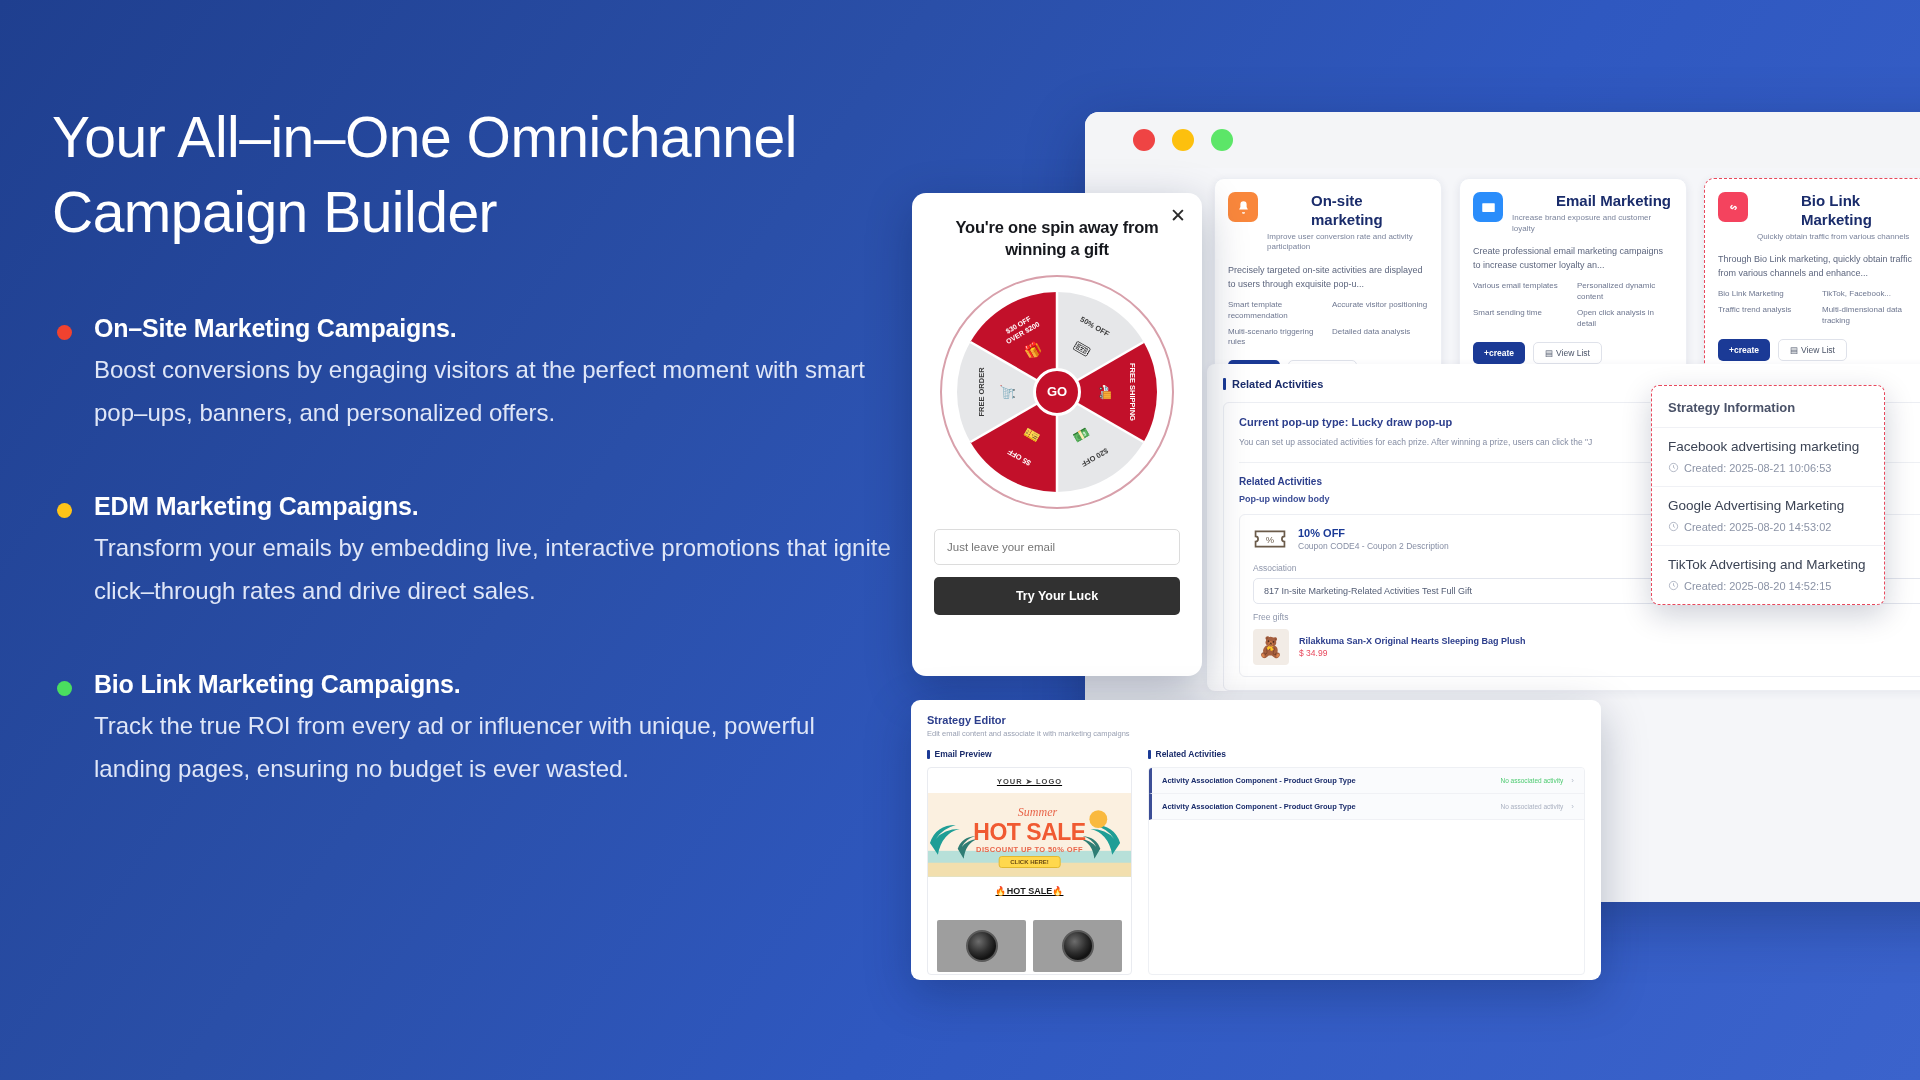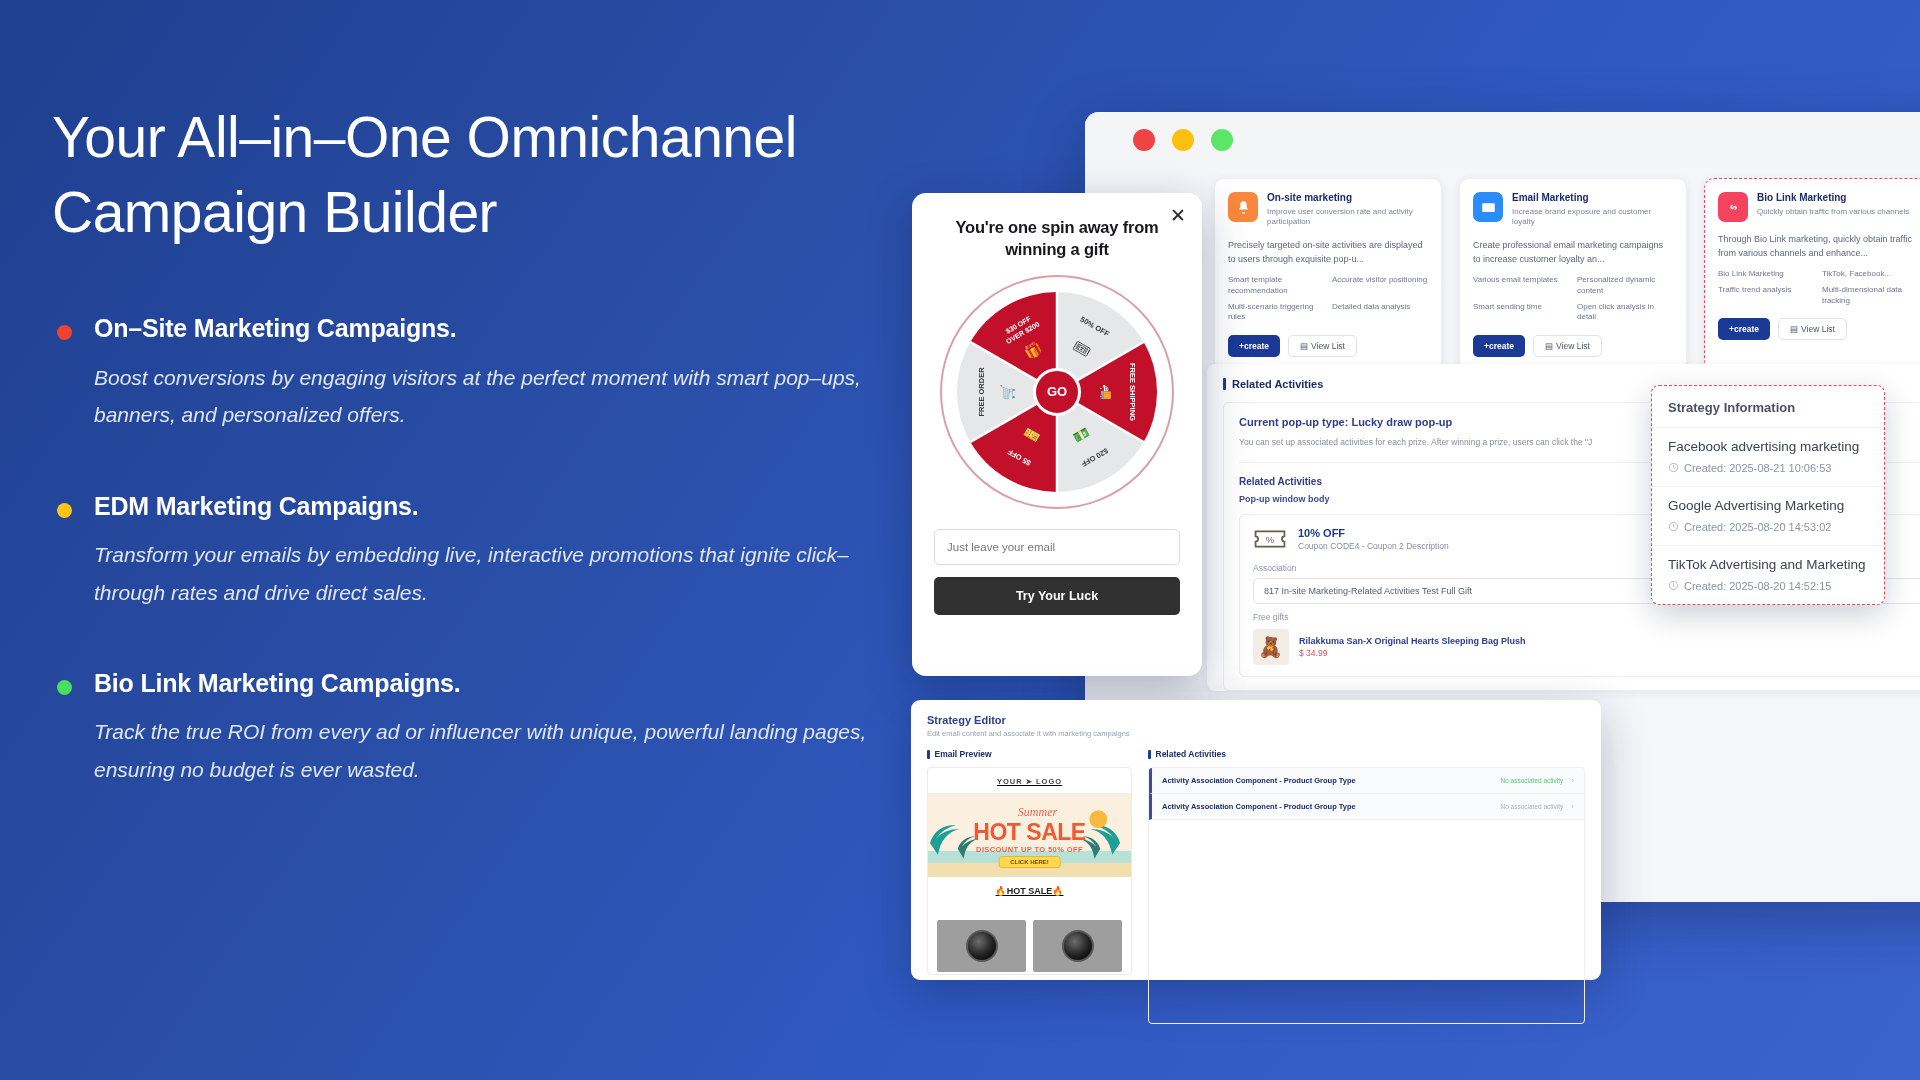--- a/index.html
+++ b/index.html
@@ -21,22 +21,22 @@
   .feature:last-child { margin-bottom: 0; }
   .bullet {
     position: absolute; left: 5px; top: 13px;
     width: 15px; height: 15px; border-radius: 50%;
   }
   .feature-title {
     font-size: 25px; font-weight: 700; color: #ffffff;
     letter-spacing: -0.2px; line-height: 1.3;
   }
   .feature-desc {
-    margin-top: 14px; font-size: 21px; line-height: 1.78;
-    color: #dfe6f7; font-weight: 400; max-width: 800px; font-style: italic;
+    margin-top: 4px; font-size: 24px; line-height: 1.78;
+    color: #dfe6f7; font-weight: 400; max-width: 800px;
   }
 
   
   .browser {
     position: absolute; left: 1085px; top: 112px; width: 960px; height: 790px;
     background: #ffffff; border-radius: 14px 0 0 0;
     box-shadow: 0 18px 60px rgba(8, 22, 60, 0.32);
     overflow: hidden;
   }
   .browser-bar {
@@ -57,21 +57,21 @@
     box-shadow: 0 2px 9px rgba(30,45,90,0.09);
     border: 1px solid #edeff4;
   }
   .mcard.dashed { border: 1.6px dashed #e8485c; background: #fff; }
   .mcard-head { display: flex; gap: 9px; align-items: flex-start; margin-bottom: 11px; }
   .mcard-ico {
     width: 30px; height: 30px; border-radius: 7px; flex: none;
     display: flex; align-items: center; justify-content: center; color: #fff;
   }
   .mcard-ico svg { width: 15px; height: 15px; fill: #fff; }
-  .mcard-title { font-size: 10px; font-weight: 700; color: #1a2c6b; line-height: 1.25; }
+  .mcard-title { font-size: 15px; font-weight: 700; color: #1a2c6b; line-height: 1.25; margin-left: 44px; }
   .mcard-sub { font-size: 8px; color: #7b849c; line-height: 1.35; margin-top: 2px; }
   .mcard-desc { font-size: 9px; color: #5d667e; line-height: 1.5; margin-bottom: 9px; }
   .mcard-feats { display: grid; grid-template-columns: 1fr 1fr; gap: 5px 8px; margin-bottom: 12px; }
   .mcard-feat { font-size: 8px; color: #6e7790; line-height: 1.35; }
   .mcard-btns { display: flex; gap: 8px; }
   .btn-create {
     background: #1b3a96; color: #fff; font-size: 8.5px; font-weight: 600;
     padding: 5px 11px; border-radius: 5px; border: none;
   }
   .btn-view {
@@ -190,21 +190,21 @@
   .ep-prod .lens { width: 32px; height: 32px; border-radius: 50%; background: radial-gradient(circle at 38% 34%, #6d6d6d 0%, #2d2d2d 46%, #121212 70%, #3a3a3a 100%); border: 2px solid #5a5a5a; }
   .ra-list-item {
     border-left: 3px solid #3b4d96; background: #fafbfd;
     padding: 8px 10px; display: flex; align-items: center; justify-content: space-between;
     border-bottom: 1px solid #f0f1f5;
   }
   .ra-li-name { font-size: 7.5px; font-weight: 700; color: #1a2c6b; }
   .ra-li-right { display: flex; align-items: center; gap: 8px; }
   .ra-li-status { font-size: 6.5px; }
   .ra-li-chev { font-size: 8px; color: #b5bcca; }
-  .ra-list-box { border: 1px solid #eef0f4; border-radius: 4px; height: 257px; overflow: hidden; }
+  .ra-list-box { border: 1px solid #eef0f4; border-radius: 4px; height: 208px; overflow: hidden; }
 </style>
 </head>
 <body>
 
 <div class="hero">
   <h1 class="hero-title">Your All–in–One Omnichannel
 Campaign Builder</h1>
 
   <div class="features">
     <div class="feature">

